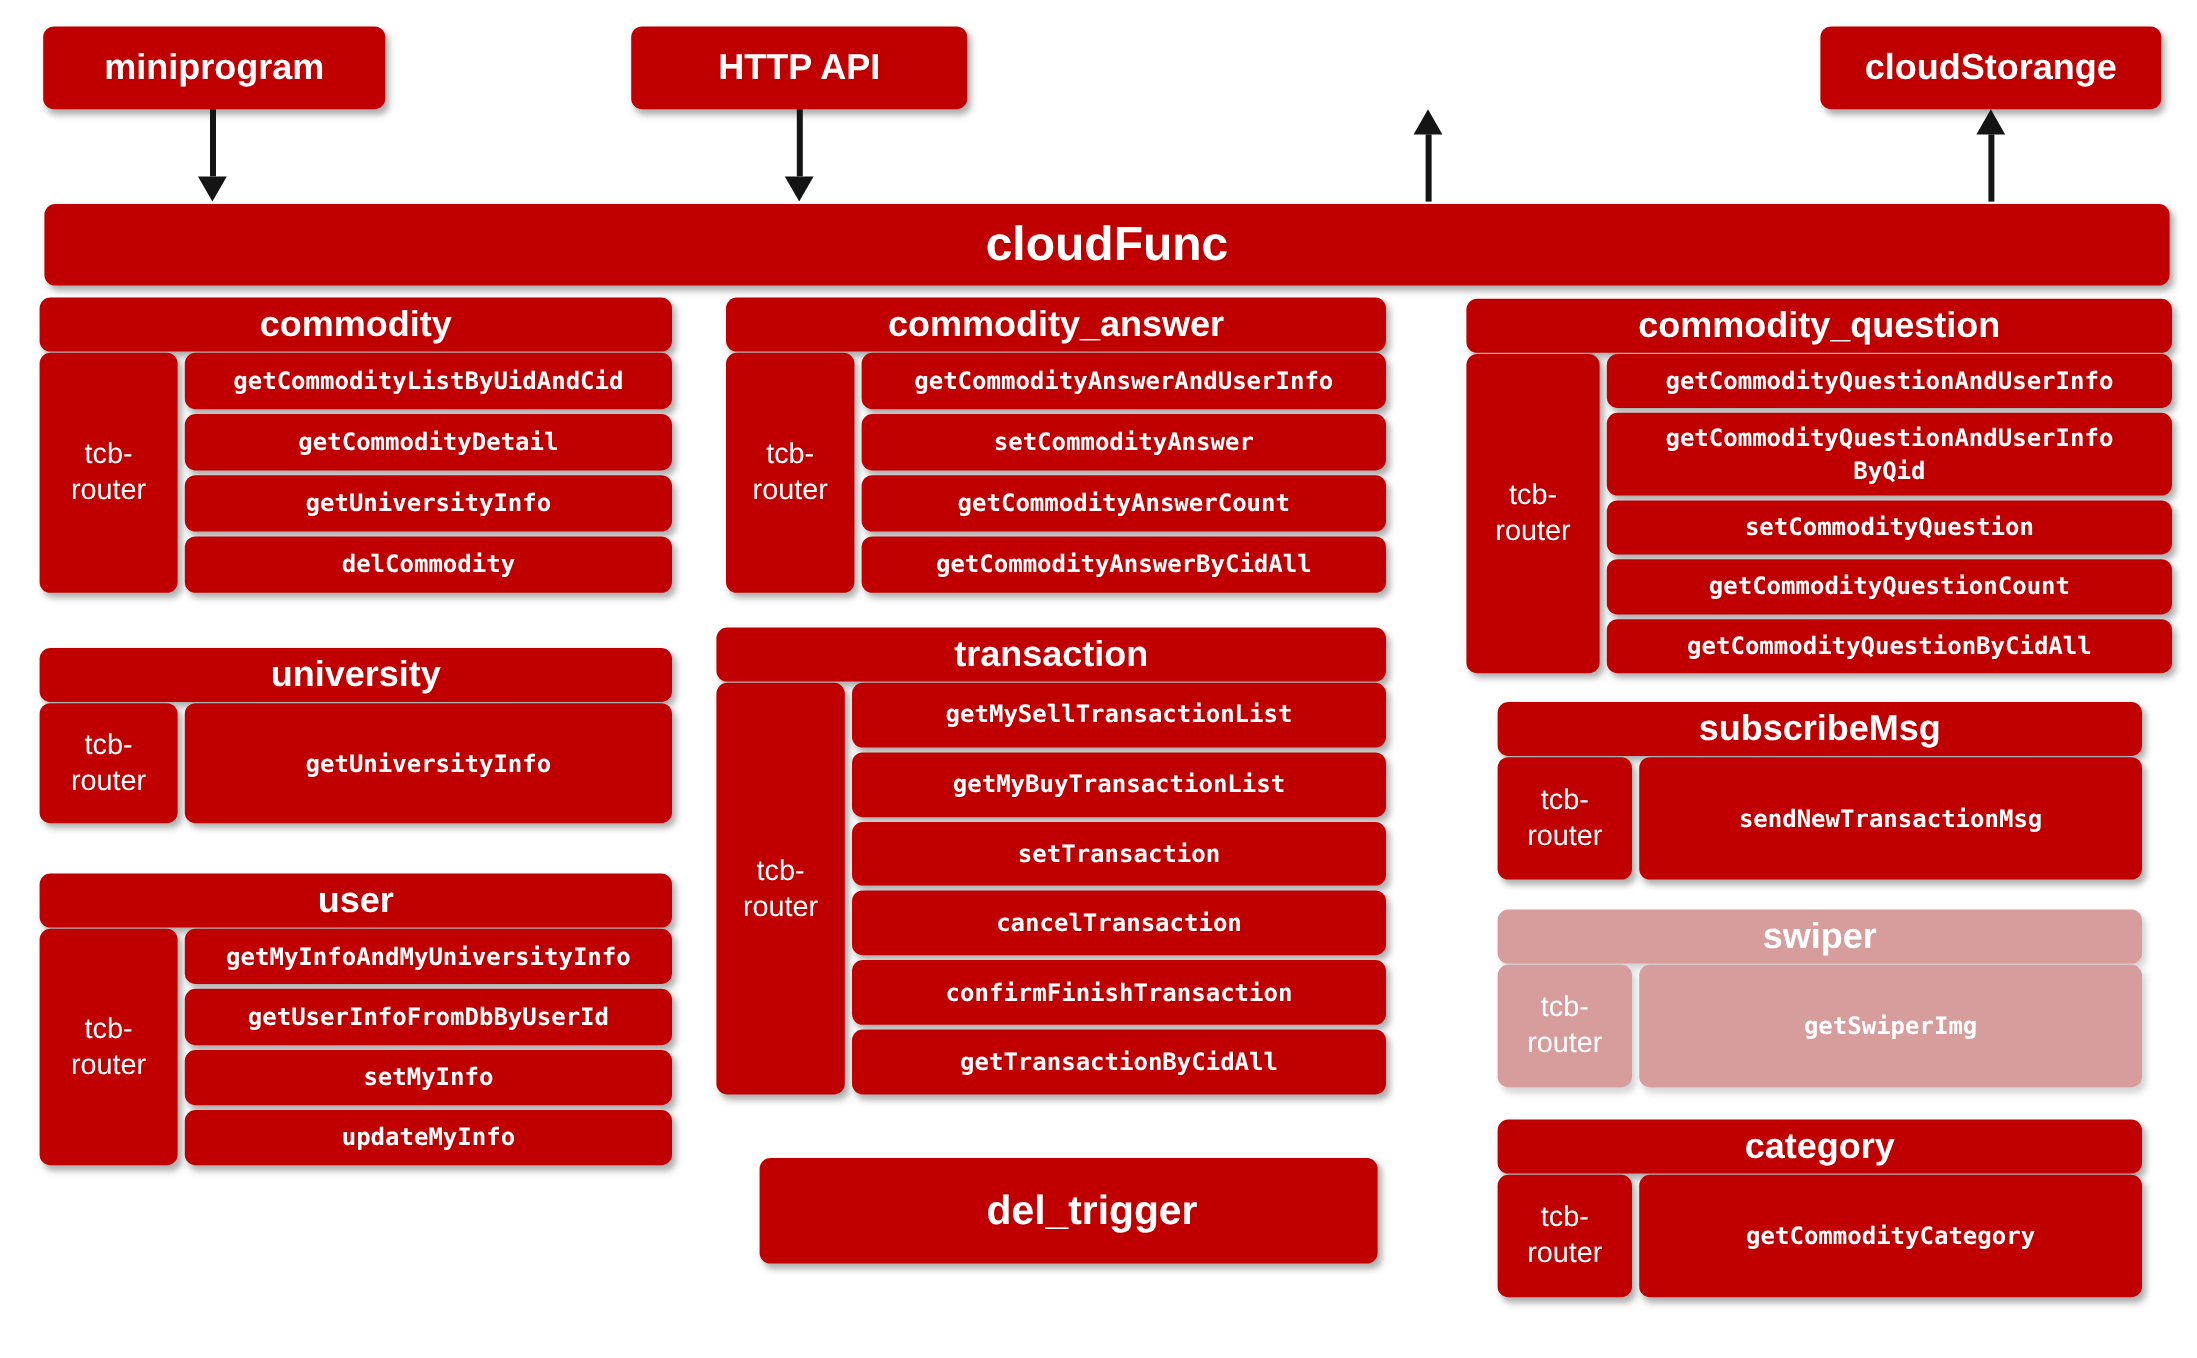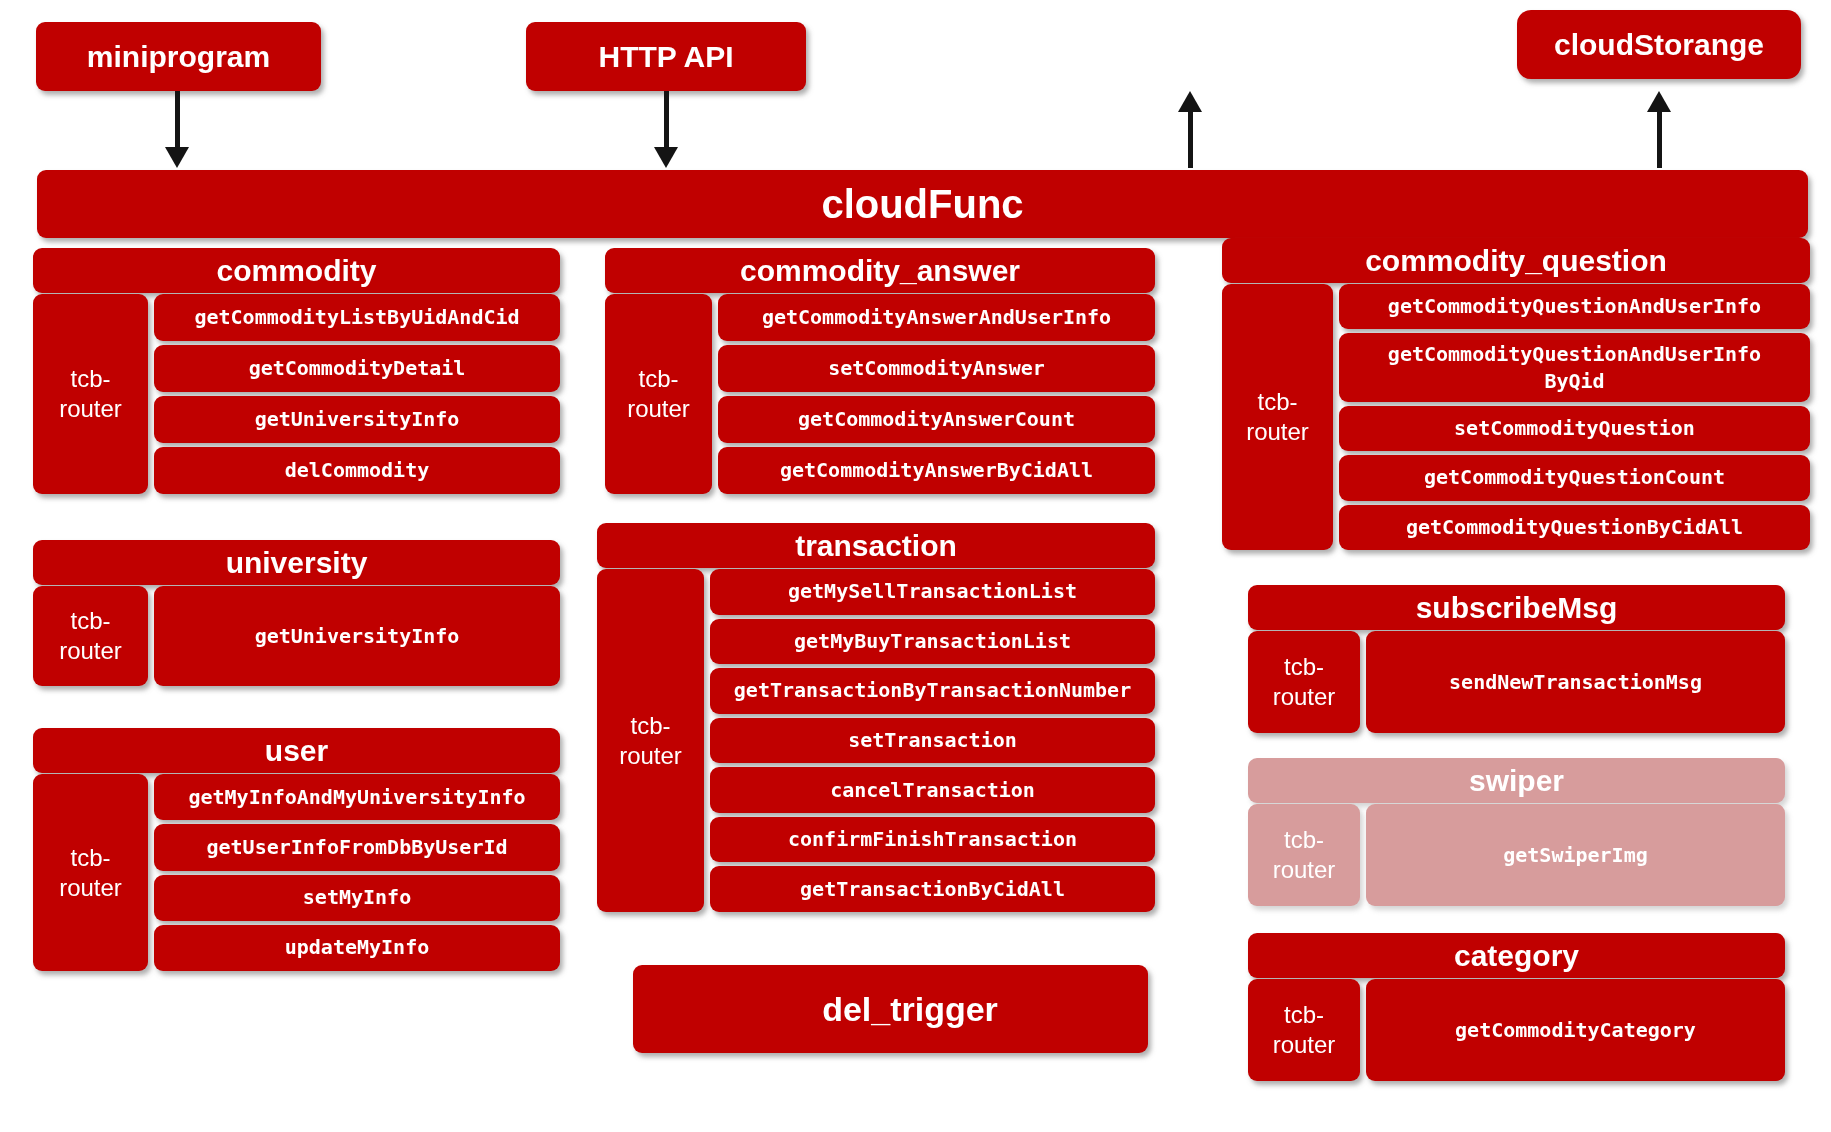--- a/index.html
+++ b/index.html
@@ -75,21 +75,21 @@
   .ahead.down{border-top:21px solid var(--arrow-black);}
   .ahead.up{border-bottom:21px solid var(--arrow-black);}
 </style>
 </head>
 <body>
 
 <div id="canvas">
 
   <div class="box topnode" style="left:36px;top:22px;width:285px;height:69px;">miniprogram</div>
   <div class="box topnode" style="left:526px;top:22px;width:280px;height:69px;">HTTP API</div>
-  <div class="box topnode" style="left:1517px;top:10px;width:284px;height:69px;border-radius:14px;">cloudStorange</div>
+  <div class="box topnode" style="left:1517px;top:22px;width:284px;height:69px;">cloudStorange</div>
 
   <div class="arrow" style="left:164px;top:91px;height:77px;">
     <div class="aline"></div>
     <div class="ahead down"></div>
   </div>
   <div class="arrow" style="left:653px;top:91px;height:77px;">
     <div class="aline"></div>
     <div class="ahead down"></div>
   </div>
   <div class="arrow" style="left:1177px;top:91px;height:77px;">
@@ -152,34 +152,33 @@
     </div>
   </div>
 
   <div class="section" style="left:597px;top:523px;width:558px;height:389px;">
     <div class="box sec-title">transaction</div>
     <div class="sec-body" style="--tcbw:107px;">
       <div class="box tcb">tcb-router</div>
       <div class="rows">
         <div class="box fn">getMySellTransactionList</div>
         <div class="box fn">getMyBuyTransactionList</div>
-        <div class="box fn">getTransactionByTransactionNumber</div>
         <div class="box fn">setTransaction</div>
         <div class="box fn">cancelTransaction</div>
         <div class="box fn">confirmFinishTransaction</div>
         <div class="box fn">getTransactionByCidAll</div>
       </div>
     </div>
   </div>
 
   <div class="section" style="left:633px;top:965px;width:515px;height:88px;">
     <div class="box single-big">del_trigger</div>
   </div>
 
-  <div class="section" style="left:1222px;top:238px;width:588px;height:312px;">
+  <div class="section" style="left:1222px;top:249px;width:588px;height:312px;">
     <div class="box sec-title">commodity_question</div>
     <div class="sec-body" style="--tcbw:111px;">
       <div class="box tcb">tcb-router</div>
       <div class="rows">
         <div class="box fn">getCommodityQuestionAndUserInfo</div>
         <div class="box fn tall">getCommodityQuestionAndUserInfo
 ByQid</div>
         <div class="box fn">setCommodityQuestion</div>
         <div class="box fn">getCommodityQuestionCount</div>
         <div class="box fn">getCommodityQuestionByCidAll</div>

